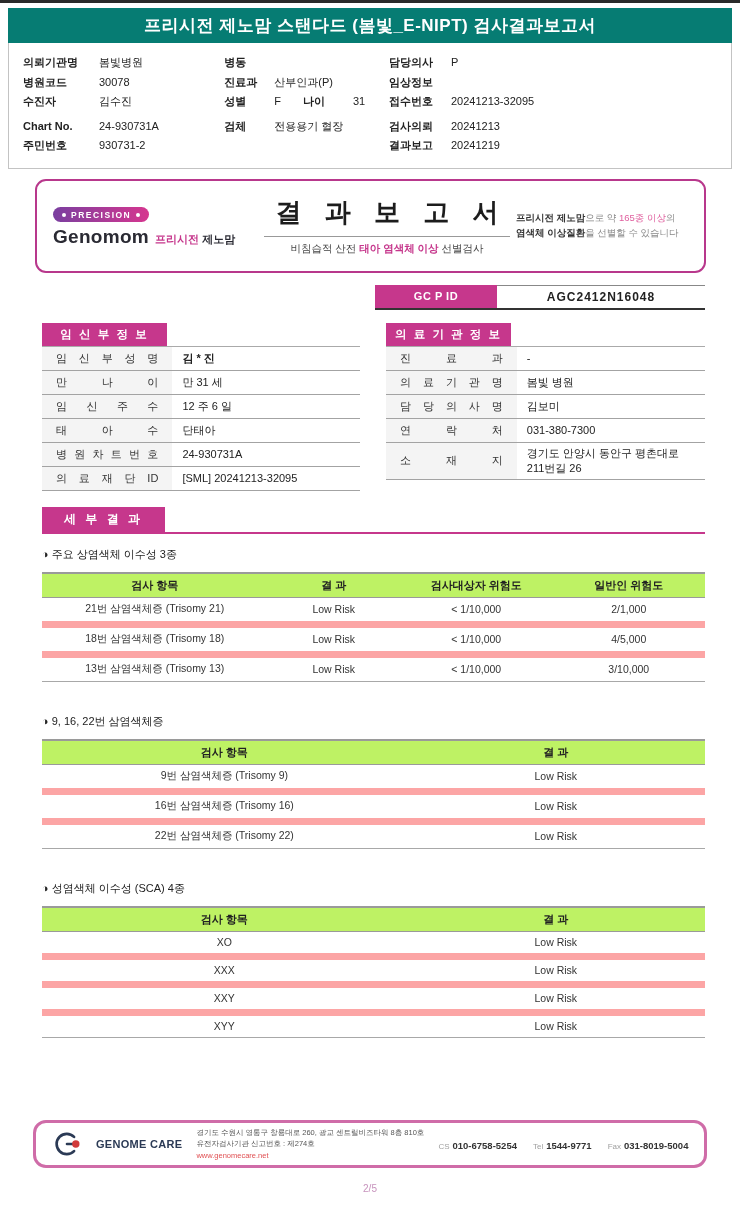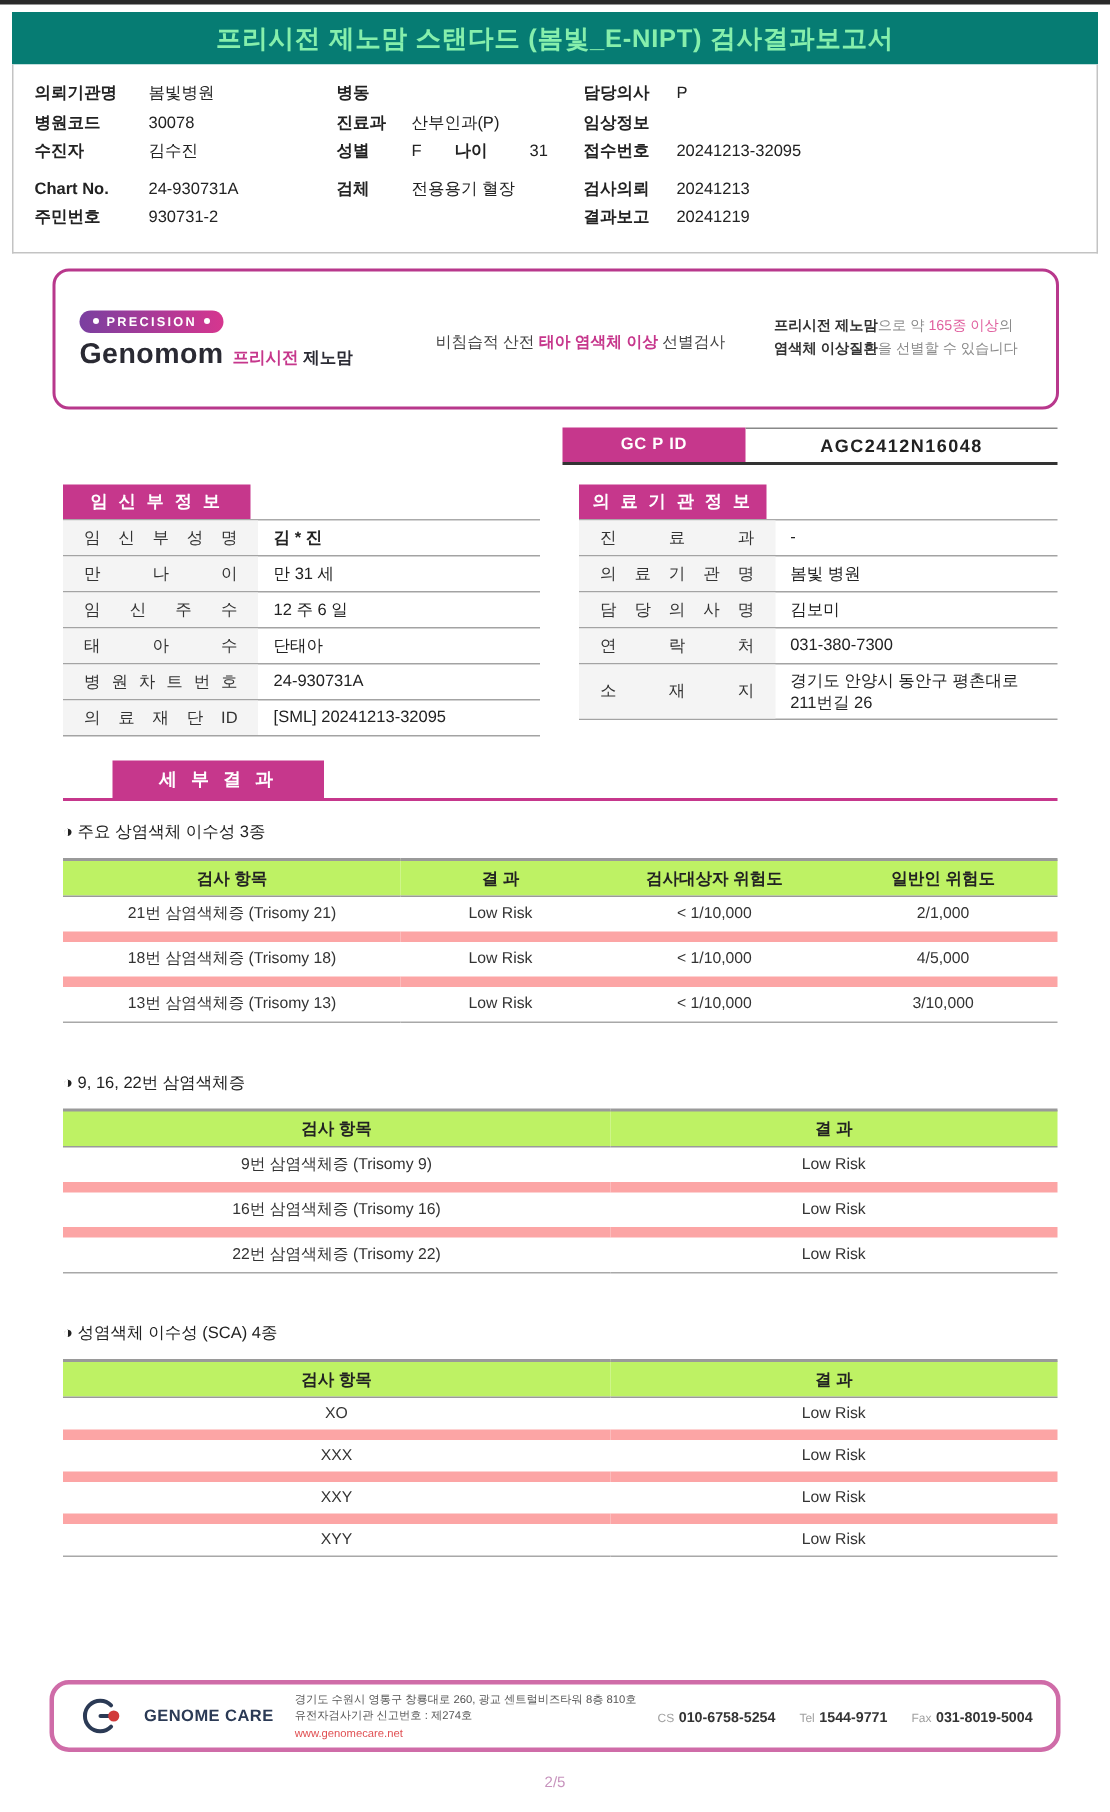--- a/index.html
+++ b/index.html
@@ -2,21 +2,21 @@
 <html style="--teal: #067c73; --pink: #c6378c;"><head>
 <meta charset="utf-8">
 <style>
   * { margin:0; padding:0; box-sizing:border-box; }
   html,body { background:#fff; }
   body { font-family:"Liberation Sans","DejaVu Sans",sans-serif; color:#222; }
   .page { position:relative; width:740px; height:1208px; background:#fff; overflow:hidden; }
   .top-edge { height:3px; background:#2a2a2a; }
 
   
-  .title-bar { margin:5px 8px 0 8px; background:var(--teal,#067c73); color:#86efac;
+  .title-bar { margin:5px 8px 0 8px; background:var(--teal,#067c73); color:#ffffff;
     font-size:17px; font-weight:bold; text-align:center; padding:6px 0; letter-spacing:0.5px; }
 
   
   .patient-info { margin:0 8px; border:1px solid #c3c3c3; border-top:none;
     display:flex; padding:10px 14px 12px 14px; background:#fff; }
   .pi-col:nth-child(1){ width:29%; }
   .pi-col:nth-child(2){ width:22%; }
   .pi-col:nth-child(3){ width:49%; padding-left:12px; }
   .pi-row { height:19.5px; line-height:19.5px; font-size:11px; display:flex; white-space:nowrap; }
   .pi-row:nth-child(4){ margin-top:5px; }
@@ -68,21 +68,21 @@
   .it-row { display:flex; border-bottom:1px solid #a3a3a3; min-height:24px; align-items:center; font-size:11px; }
   .it-label { width:41%; flex:none; background:#f4f4f4; align-self:stretch; display:flex; align-items:center;
     padding:3px 14px; color:#333; }
   .it-label span { width:100%; text-align:justify; text-align-last:justify; }
   .it-value { flex:1; padding:3px 10px; color:#222; }
   .it-value.bold { font-weight:bold; }
 
   
   .details-header { margin-top:16px; border-bottom:2.5px solid var(--pink,#c6378c); line-height:0; }
   .dh-box { display:inline-block; background:var(--pink,#c6378c); color:#fff; font-size:12px;
-    font-weight:bold; letter-spacing:3px; line-height:normal; padding:4px 15px; width:141px; text-align:center;margin-left:33px; }
+    font-weight:bold; letter-spacing:3px; line-height:normal; padding:4px 15px; width:123px; text-align:center; }
 
   
   .result-section { margin-top:13px; }
   .result-section + .result-section { margin-top:32px; }
   .sec-title { font-size:11px; color:#222; margin-bottom:10px; }
   .rt-table { width:100%; border-collapse:collapse; }
   .rt-table th { background:#bef264; border-top:2px solid #9a9a9a; border-bottom:1px solid #9a9a9a;
     font-size:11px; font-weight:bold; padding:4px 2px; color:#222; }
   .rt-table td { text-align:center; font-size:10.5px; color:#333; padding:4.5px 2px;
     border-bottom:7px solid #fca5a5; }
@@ -182,20 +182,21 @@
       <div class="precision-badge">
         <span class="dot"></span>
           <span>PRECISION</span>
           <span class="dot"></span>
       </div>
       <div class="logo-line">
         <span class="genomom">Genomom</span><span class="logo-sub"><span class="pink">프리시전</span> <span class="dark">제노맘</span></span>
       </div>
     </div>
     <div class="center-title">
+      <div class="rt">결 과 보 고 서</div>
       <div class="subtitle"><span>비침습적 산전 </span><span class="pink">태아 염색체 이상</span><span> 선별검사</span></div>
     </div>
     <div class="right-note">
       <span class="b">프리시전 제노맘</span><span>으로 약 </span><span class="pink">165종 이상</span><span>의</span><br>
       <span class="b">염색체 이상질환</span><span>을 선별할 수 있습니다</span>
     </div>
   </div>
 
   <div class="content">
     <div class="gcp-row">

